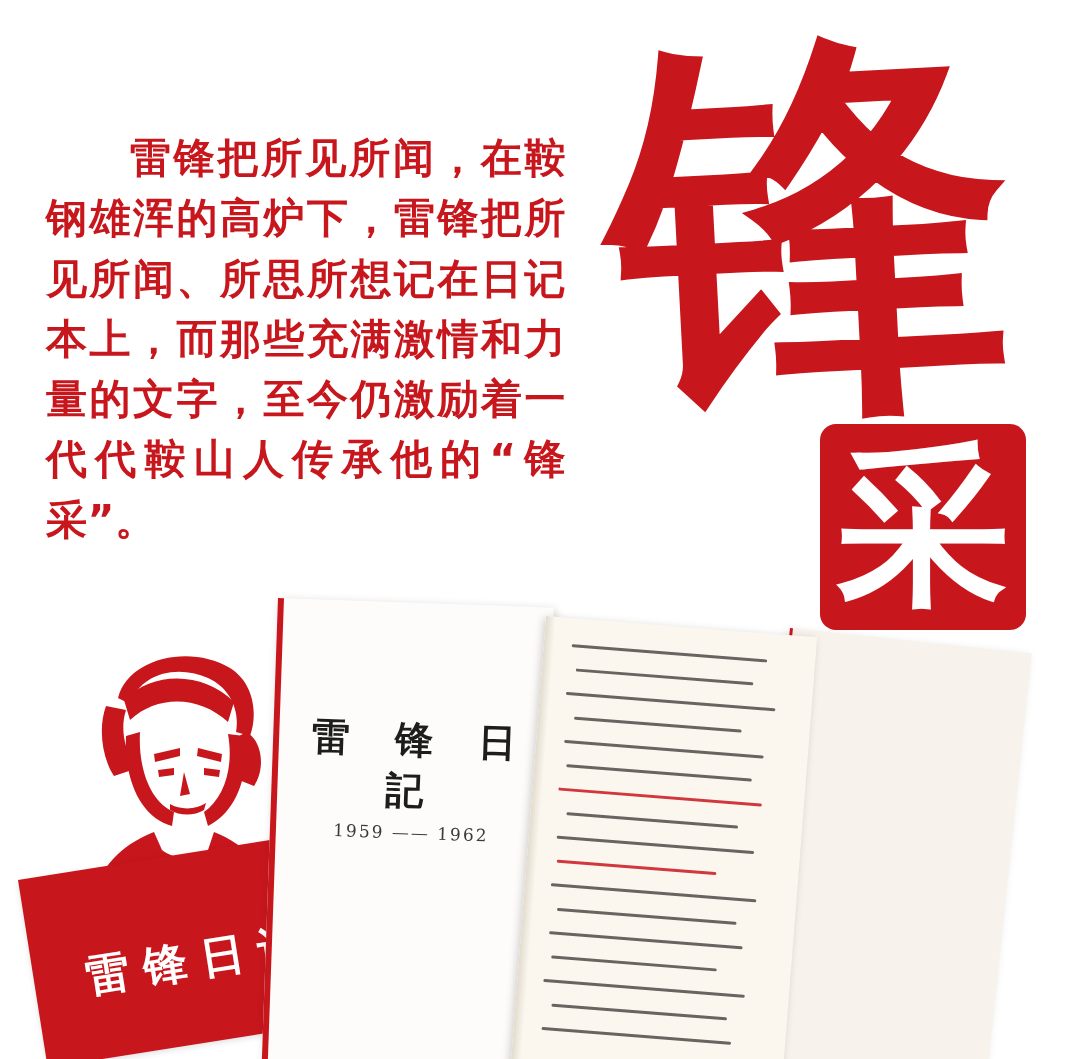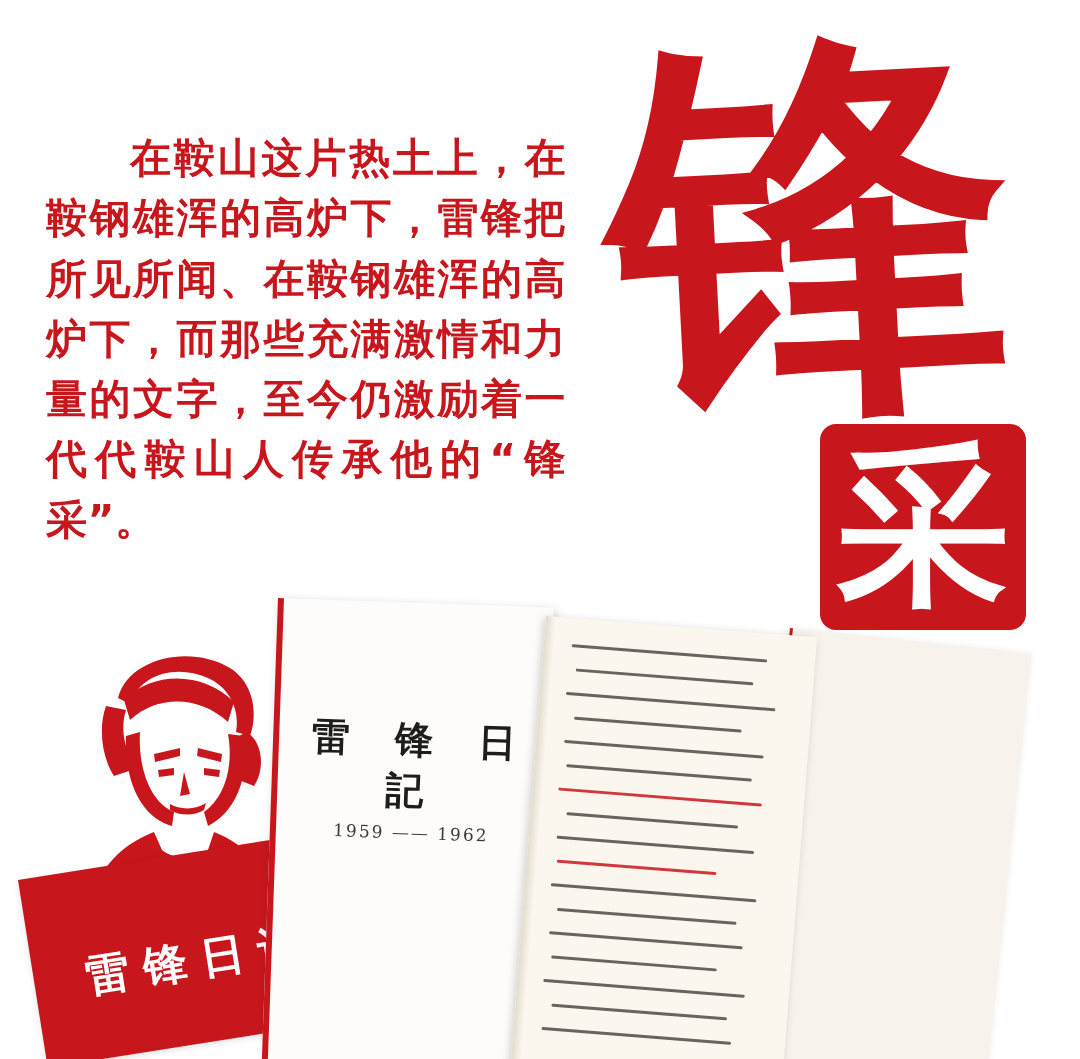--- a/index.html
+++ b/index.html
@@ -187,21 +187,21 @@
     transform-origin: left top;
     box-shadow: -2px 2px 8px rgba(0,0,0,0.10);
     border-left: 3px solid #c8161d;
   }
 </style>
 </head>
 <body>
 
 <div id="poster">
 
-  <div class="body-text">在鞍山这片热土上，在鞍钢雄浑的高炉下，雷锋把所见所闻、在鞍钢雄浑的高炉下，而那些充满激情和力量的文字，至今仍激励着一代代鞍山人传承他的“锋采”。</div>
+  <div class="body-text">雷锋把所见所闻，在鞍钢雄浑的高炉下，雷锋把所见所闻、所思所想记在日记本上，而那些充满激情和力量的文字，至今仍激励着一代代鞍山人传承他的“锋采”。</div>
 
   <div class="title-feng">锋</div>
 
   <div class="title-cai-box">
     <div class="title-cai">采</div>
   </div>
 
   <div class="portrait">
     <svg width="250" height="290" viewBox="0 0 250 290" xmlns="http://www.w3.org/2000/svg">
       <g fill="#c8161d">

